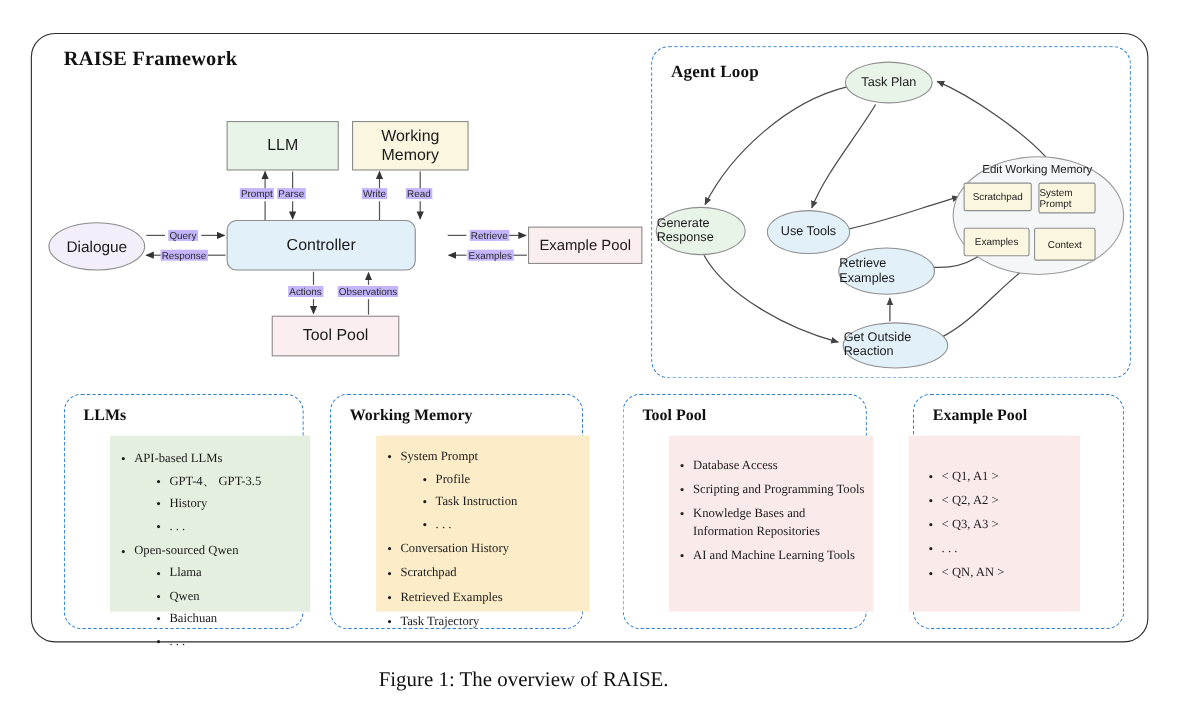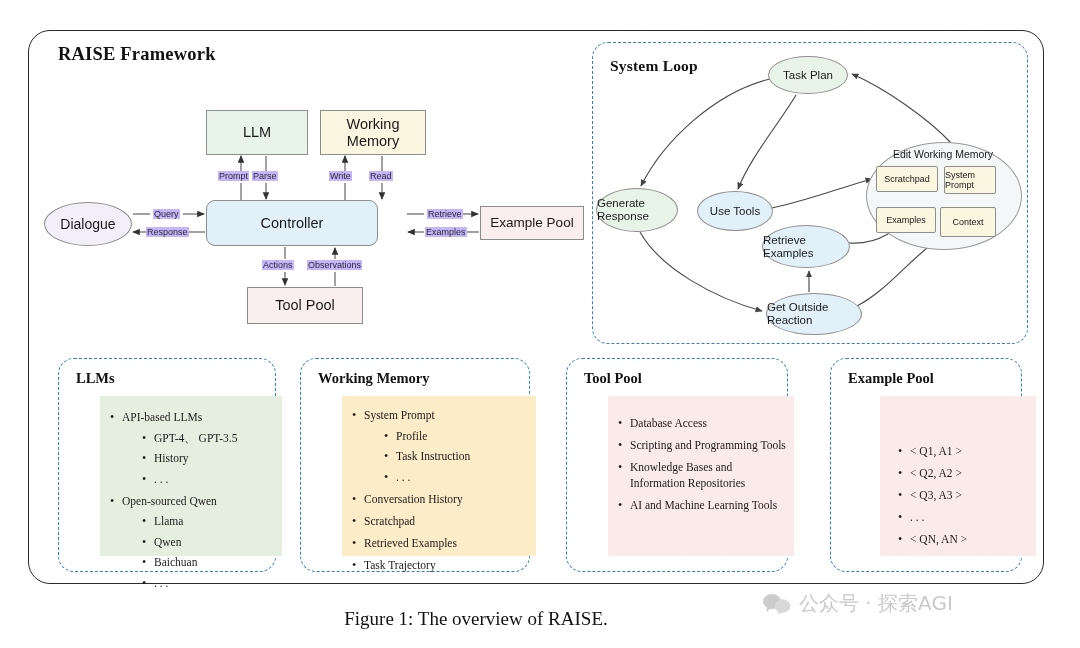--- a/index.html
+++ b/index.html
@@ -180,21 +180,21 @@
   <div class="edge-label" style="left:329px;top:171px;">Write</div>
   <div class="edge-label" style="left:369px;top:171px;">Read</div>
   <div class="edge-label" style="left:153px;top:209px;">Query</div>
   <div class="edge-label" style="left:146px;top:227px;">Response</div>
   <div class="edge-label" style="left:427px;top:209px;">Retrieve</div>
   <div class="edge-label" style="left:425px;top:227px;">Examples</div>
   <div class="edge-label" style="left:262px;top:260px;">Actions</div>
   <div class="edge-label" style="left:307px;top:260px;">Observations</div>
 
   <div class="dashed-panel" id="agent-panel"></div>
-  <div class="sec-title" id="agent-loop-title">System Loop</div>
+  <div class="sec-title" id="agent-loop-title">Agent Loop</div>
 
   <svg width="1080" height="648" style="position:absolute;left:0;top:0;pointer-events:none;">
     <g stroke="#4a4a4a" stroke-width="1.15" fill="none">
 
       <path d="M770,79 C716,92 664,140 641,186" marker-end="url(#ah2)"></path>
 
       <path d="M796,95 C778,125 750,158 738,189" marker-end="url(#ah2)"></path>
 
       <path d="M640,232 C660,268 714,298 762,311" marker-end="url(#ah2)"></path>
 
@@ -273,35 +273,26 @@
   <div class="bbody" style="left:584px;top:396px;width:186px;height:160px;background:#fbeaea;padding:20px 8px 0 8px;">
     <ul>
       <li><span>Database Access</span></li>
       <li><span>Scripting and Programming Tools</span></li>
       <li><span>Knowledge Bases and Information Repositories</span></li>
       <li><span>AI and Machine Learning Tools</span></li>
     </ul>
   </div>
 
   <div class="bpanel-title" style="left:848px;top:370px;">Example  Pool</div>
-  <div class="bbody" style="left:856px;top:396px;width:156px;height:160px;background:#fbeaea;padding:48px 8px 0 16px;">
+  <div class="bbody" style="left:802px;top:396px;width:156px;height:160px;background:#fbeaea;padding:30px 8px 0 16px;">
     <ul>
       <li><span>&lt; Q1,  A1 &gt;</span></li>
       <li><span>&lt; Q2,  A2 &gt;</span></li>
       <li><span>&lt; Q3,  A3 &gt;</span></li>
       <li><span>. . .</span></li>
       <li><span>&lt; QN,  AN &gt;</span></li>
     </ul>
   </div>
 
-  <div id="watermark">
-    <svg id="wm-icon" width="30" height="24" viewBox="0 0 30 24">
-      <ellipse cx="10" cy="9.5" rx="9" ry="7.6" fill="#cccccc"></ellipse>
-      <path d="M5,15 L4,20 L9,16.5 Z" fill="#cccccc"></path>
-      <ellipse cx="20.5" cy="14" rx="8" ry="6.8" fill="#d8d8d8"></ellipse>
-      <path d="M16.5,19 L15.6,23 L20,20.3 Z" fill="#d8d8d8"></path>
-    </svg>
-    <span>公众号 · 探索AGI</span>
-  </div>
 
   <div id="caption">Figure 1: The overview of RAISE.</div>
 
 </div>
 
 </body></html>

